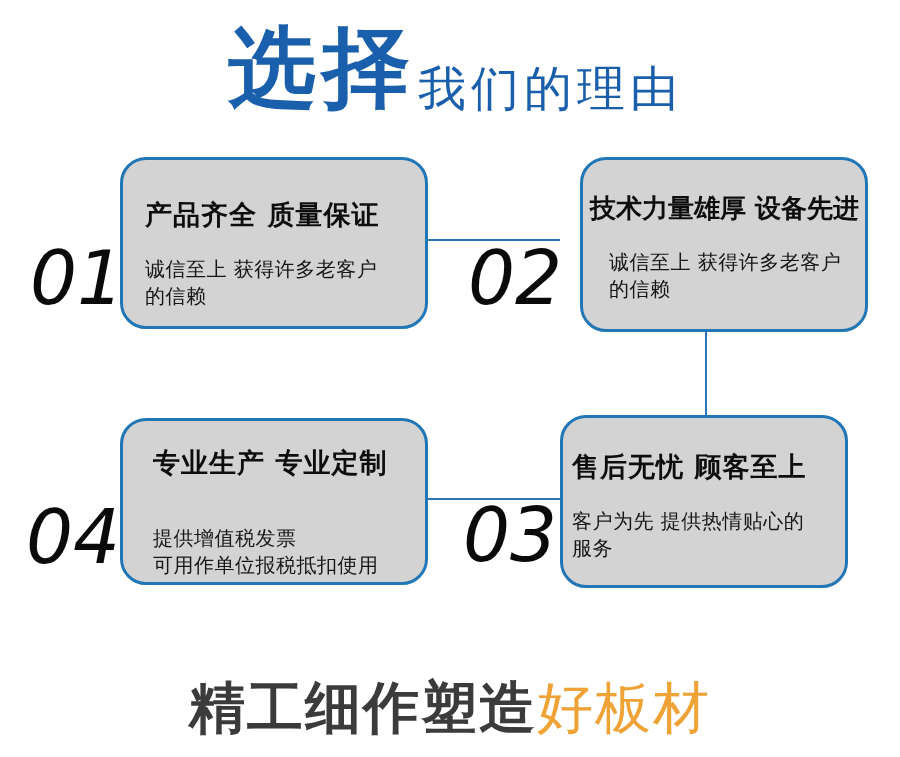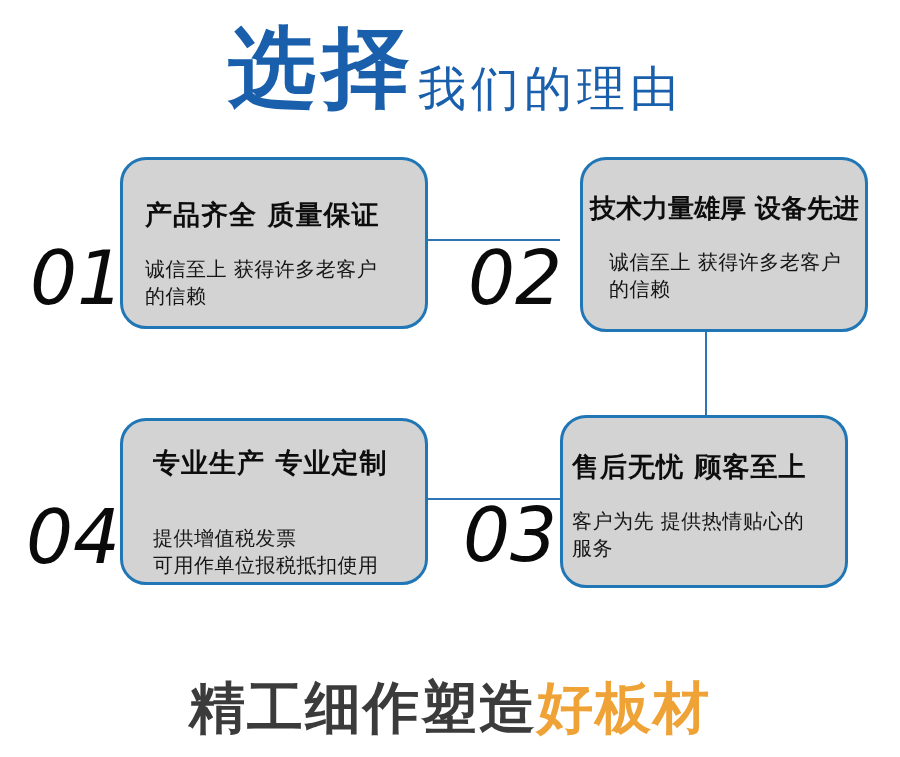--- a/index.html
+++ b/index.html
@@ -72,21 +72,21 @@
   .conn-h1{left:428px;top:239px;width:132px;height:2px;}
   .conn-v{left:705px;top:330px;width:2px;height:86px;}
   .conn-h2{left:428px;top:498px;width:132px;height:2px;}
   
   .footer{
     position:absolute;left:0;top:674px;width:900px;
     text-align:center;white-space:nowrap;
     font-size:56px;line-height:1.2;letter-spacing:2px;
   }
   .footer-normal{color:var(--footer-dark);font-weight:600;}
-  .footer-orange{color:var(--footer-orange);font-weight:700;margin-top:34px;}
+  .footer-orange{color:var(--footer-orange);font-weight:400;margin-top:34px;}
 </style>
 </head>
 <body>
 
 <div class="stage">
 
   <div class="title-wrap">
     <span class="title-big">选择</span>
     <span class="title-small">我们的理由</span>
   </div>

